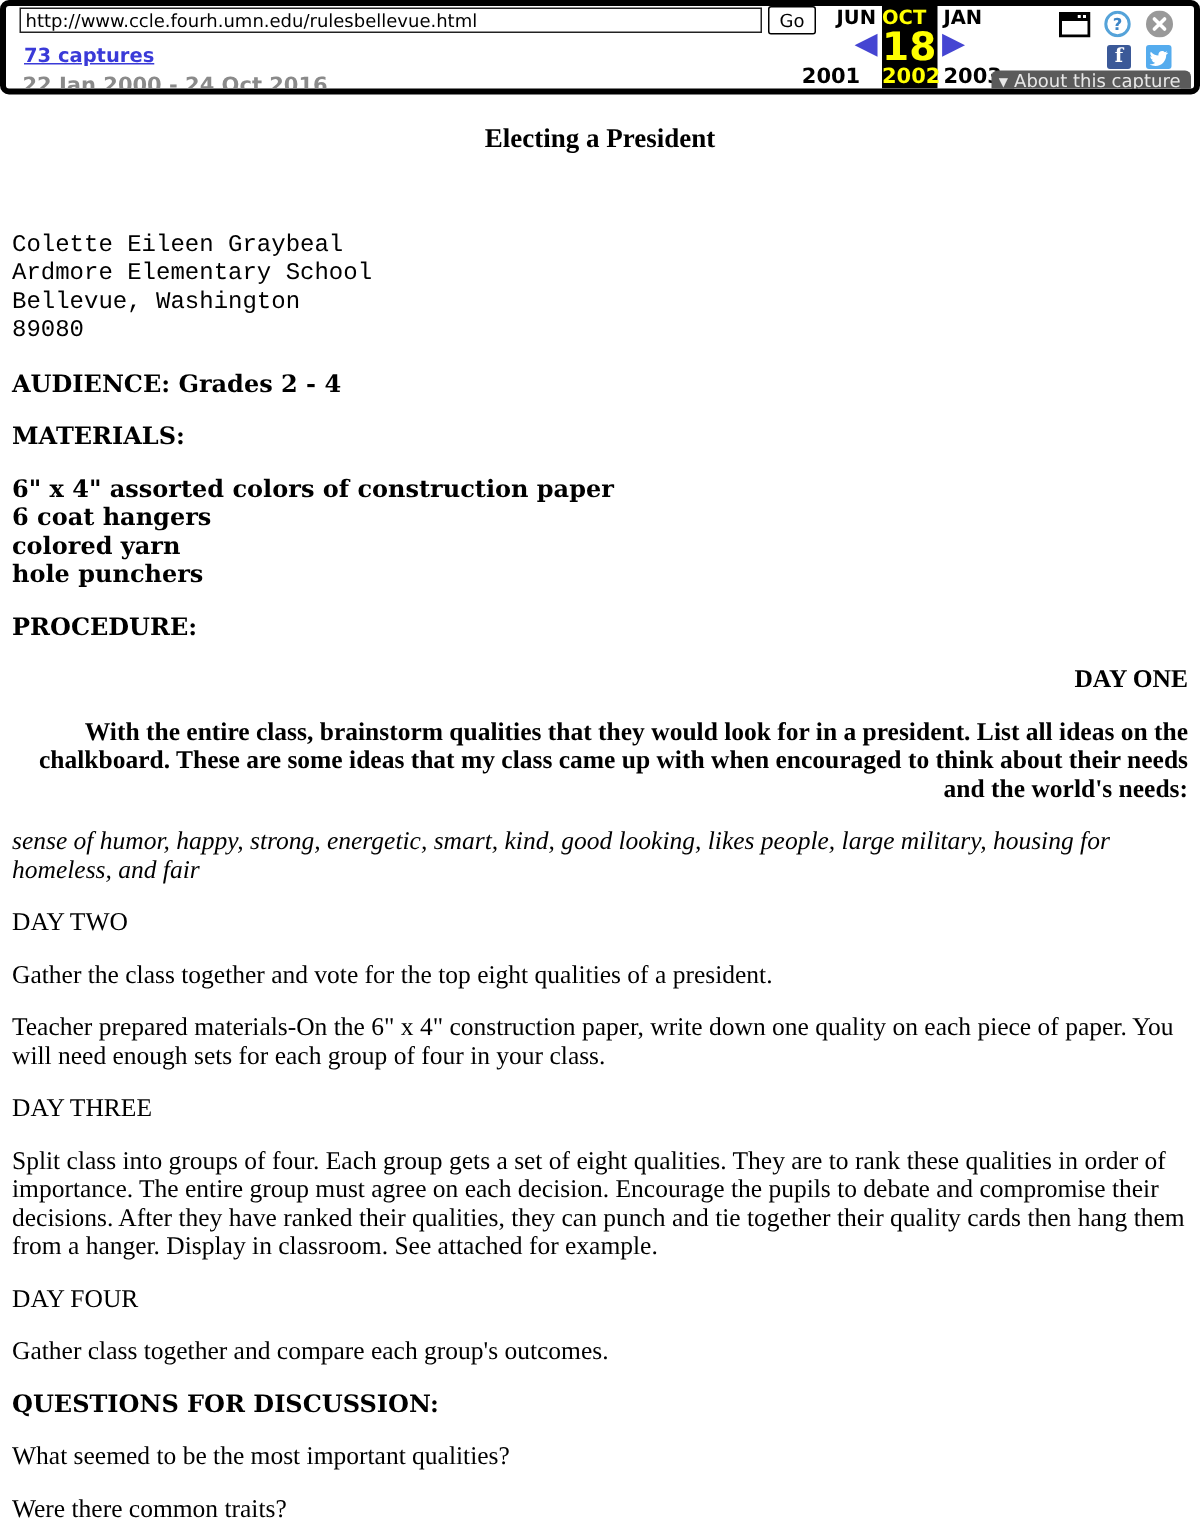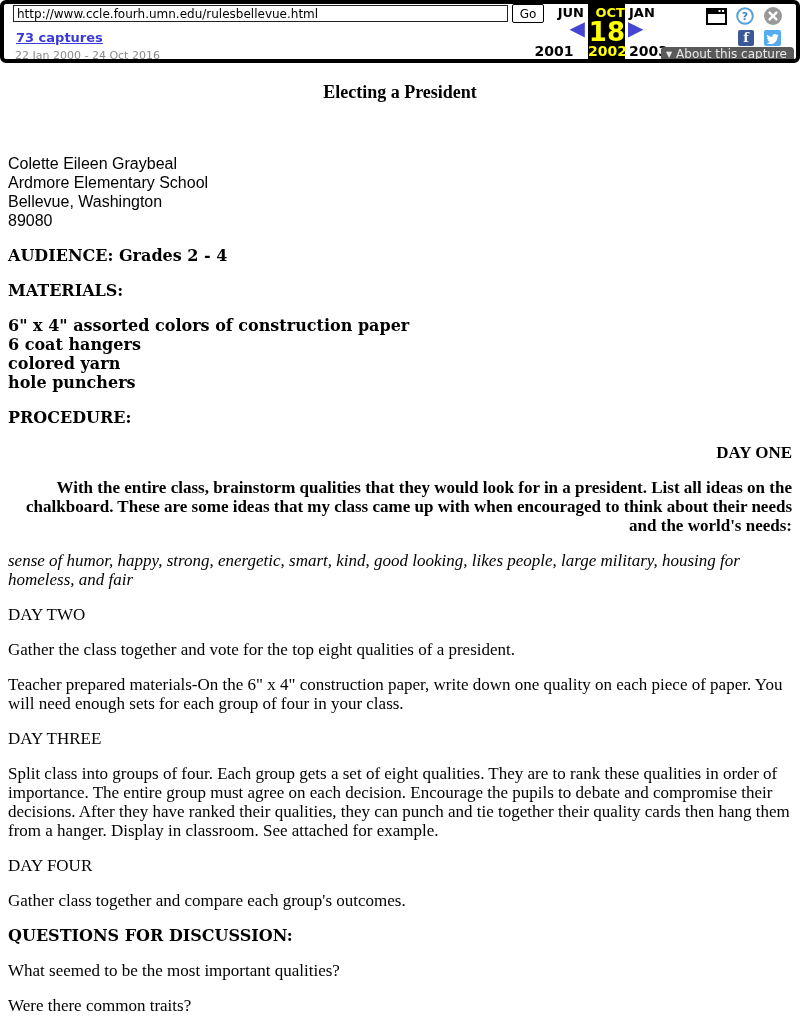--- a/index.html
+++ b/index.html
@@ -31,25 +31,25 @@
     font-family: "DejaVu Sans", sans-serif; font-size: 12px; color: #000;
     text-align: center; line-height: 16px; cursor: pointer;
   }
   .wb-captures {
     position: absolute; left: 12px; top: 26px;
     font-size: 13px; font-weight: bold;
     color: #3A3AD8; text-decoration: underline; cursor: pointer;
   }
   .wb-range {
     position: absolute; left: 11px; top: 45px;
-    font-size: 11px; color: #8A8A8A;
+    font-size: 14px; color: #8A8A8A; font-weight: bold;
   }
   .wb-strip {
     position: absolute; left: 584px; top: 0; width: 37px; height: 55px;
-    background: #000; text-align: right;
+    background: #000; text-align: left;
   }
   .wb-strip .wb-month-cur {
     display: block; margin-top: 1px;
     color: #FFFF00; font-size: 13px; font-weight: bold;
   }
   .wb-strip .wb-day {
     display: block; color: #FFFF00;
     font-size: 26px; font-weight: bold; line-height: 25px;
   }
   .wb-strip .wb-year-cur {
@@ -93,21 +93,21 @@
   .wb-about .tri { font-size: 8px; vertical-align: 1px; margin-right: 4px; text-decoration: none; display: inline-block; }
   .wb-about .lbl { text-decoration: underline; }
 
   
   .content { padding: 0 8px; font-size: 17px; line-height: 19px; }
   .content p { margin: 16px 0; }
   .doc-title {
     text-align: center; font-weight: bold; font-size: 18px;
     line-height: 19px; margin: 20px 0 0 0;
   }
-  .address { margin: 52px 0 16px 0 !important; font-family: Liberation Sans, sans-serif; font-size: 16px; }
+  .address { margin: 52px 0 16px 0 !important; font-family: Liberation Mono, monospace; font-size: 16px; }
   .b-wide { font-family: "DejaVu Serif", serif; font-weight: bold; font-size: 16px; }
   .b-narrow { font-weight: bold; text-align: right; }
   .ital { font-style: italic; }
 </style>
 </head>
 <body>
 
 <div class="wb-toolbar">
   <input class="wb-url" value="http://www.ccle.fourh.umn.edu/rulesbellevue.html" style="">
   <button class="wb-go">Go</button>

